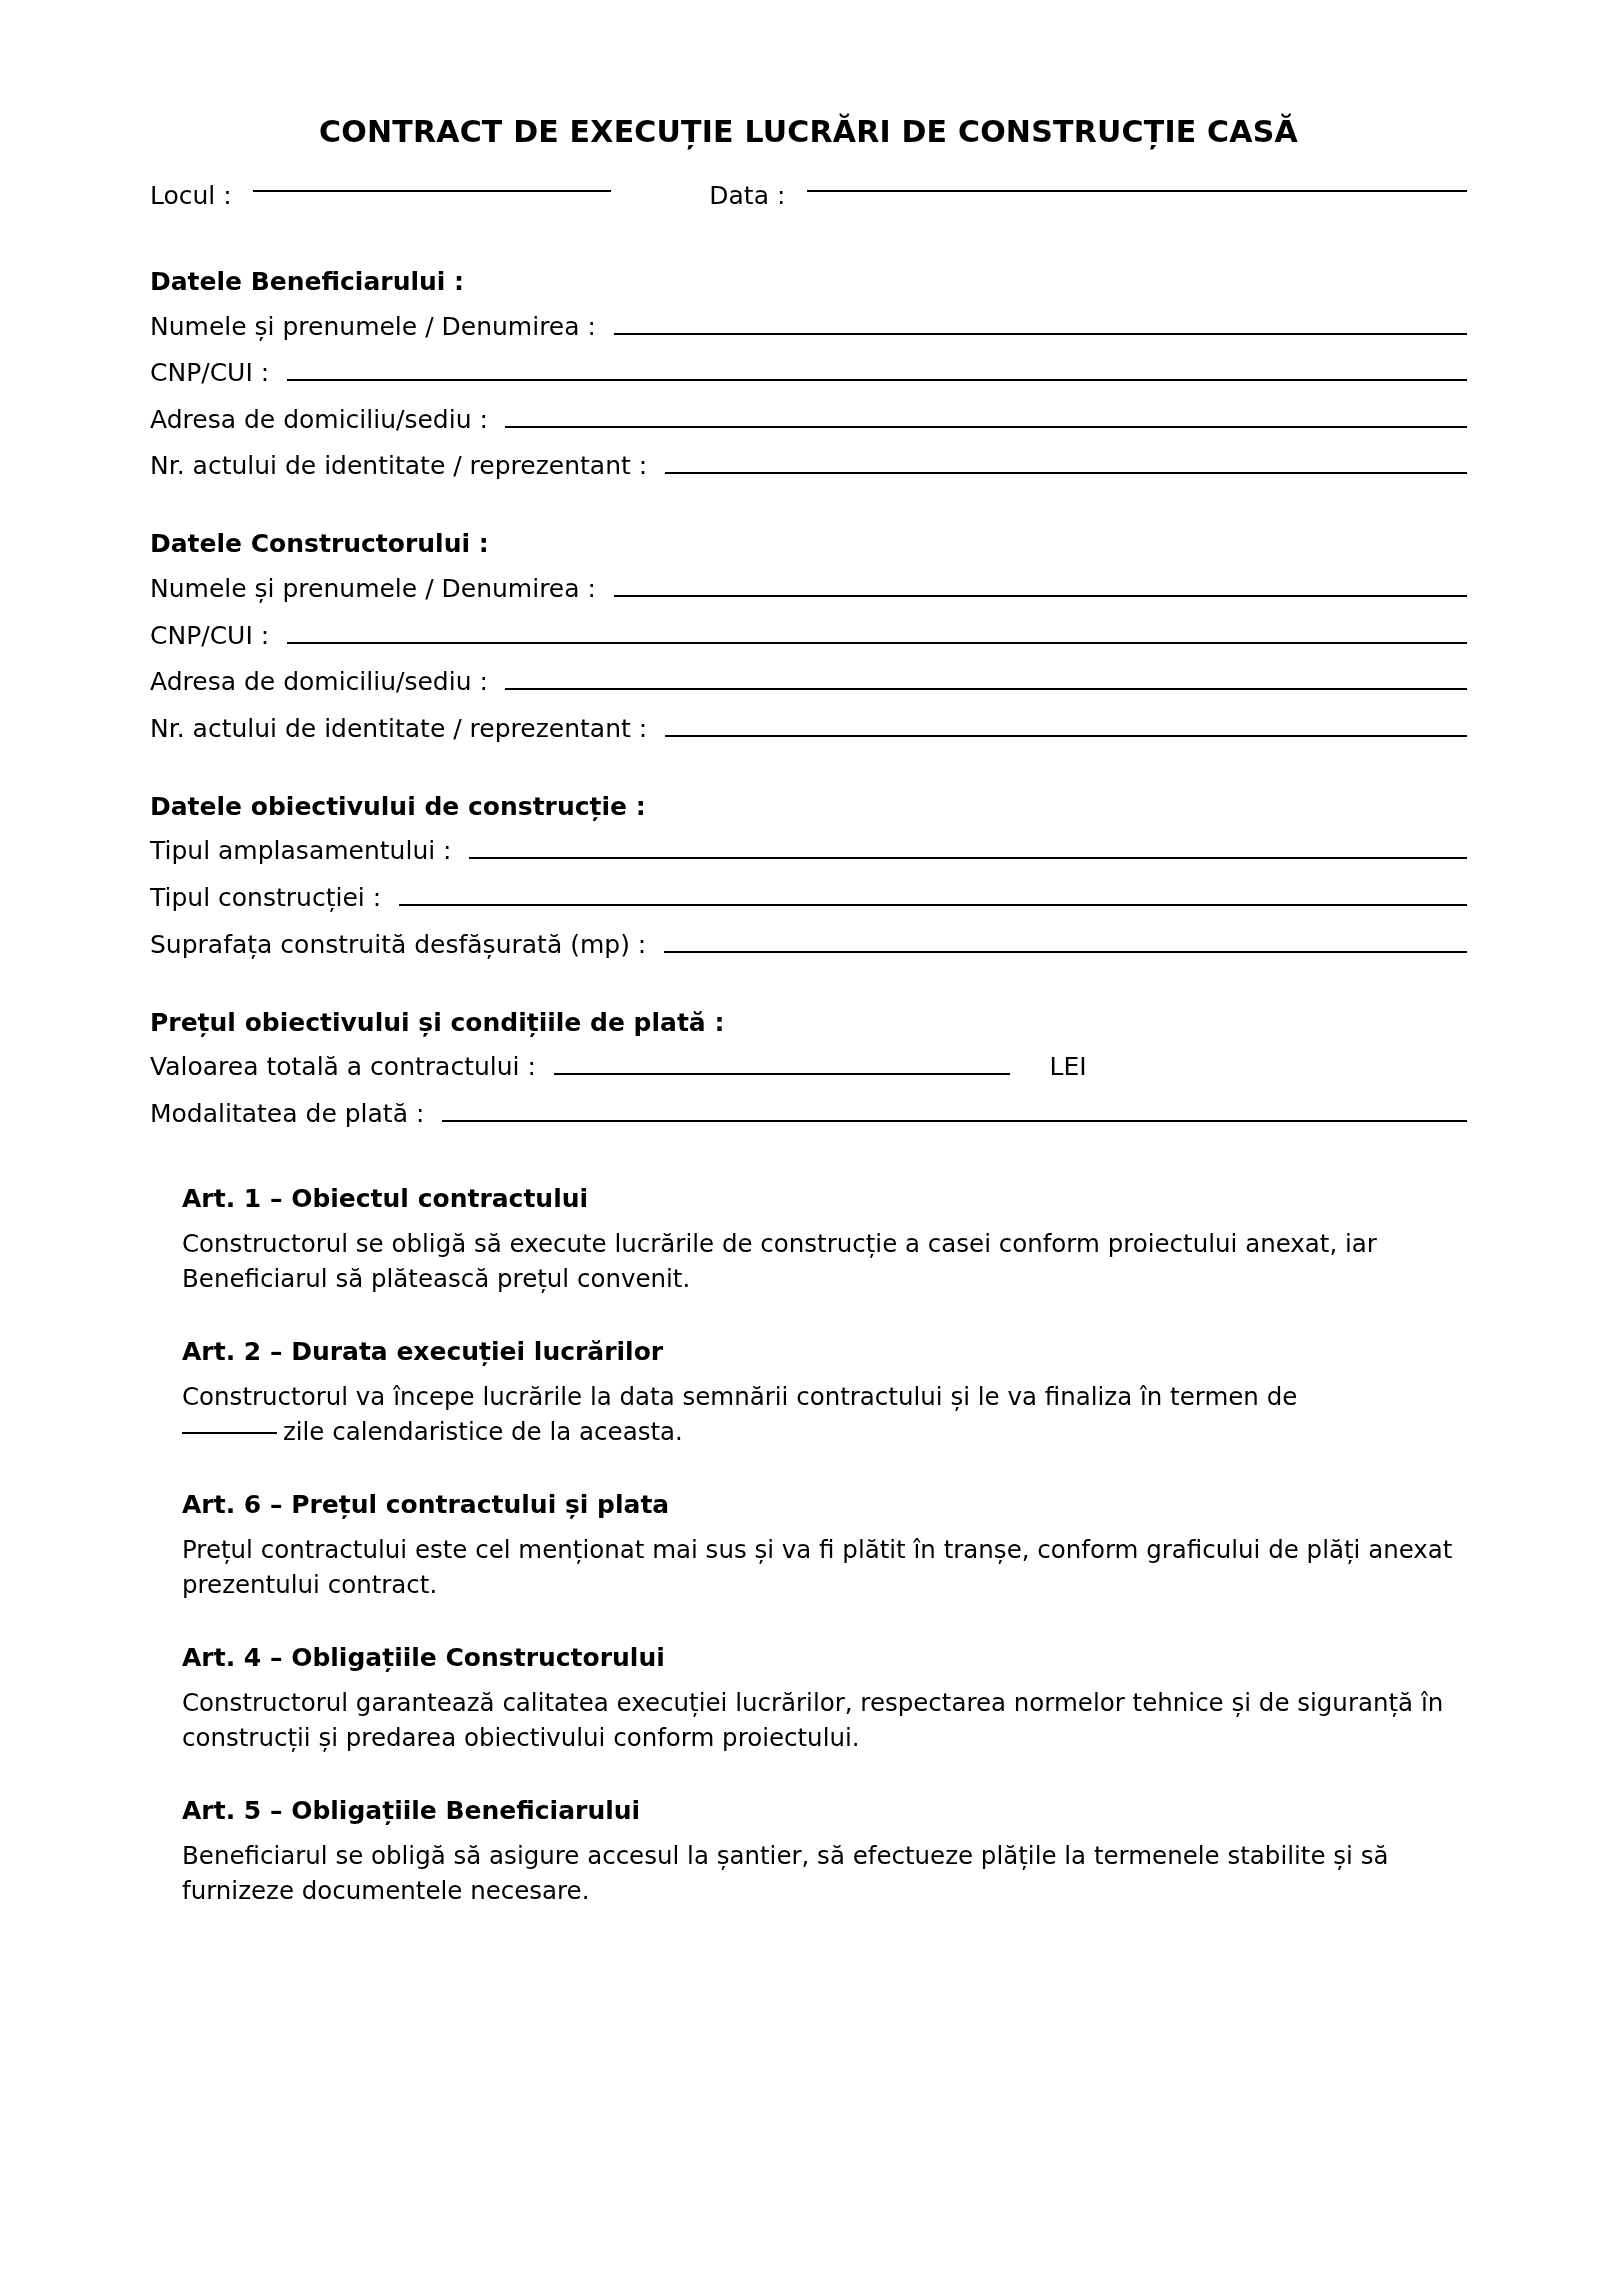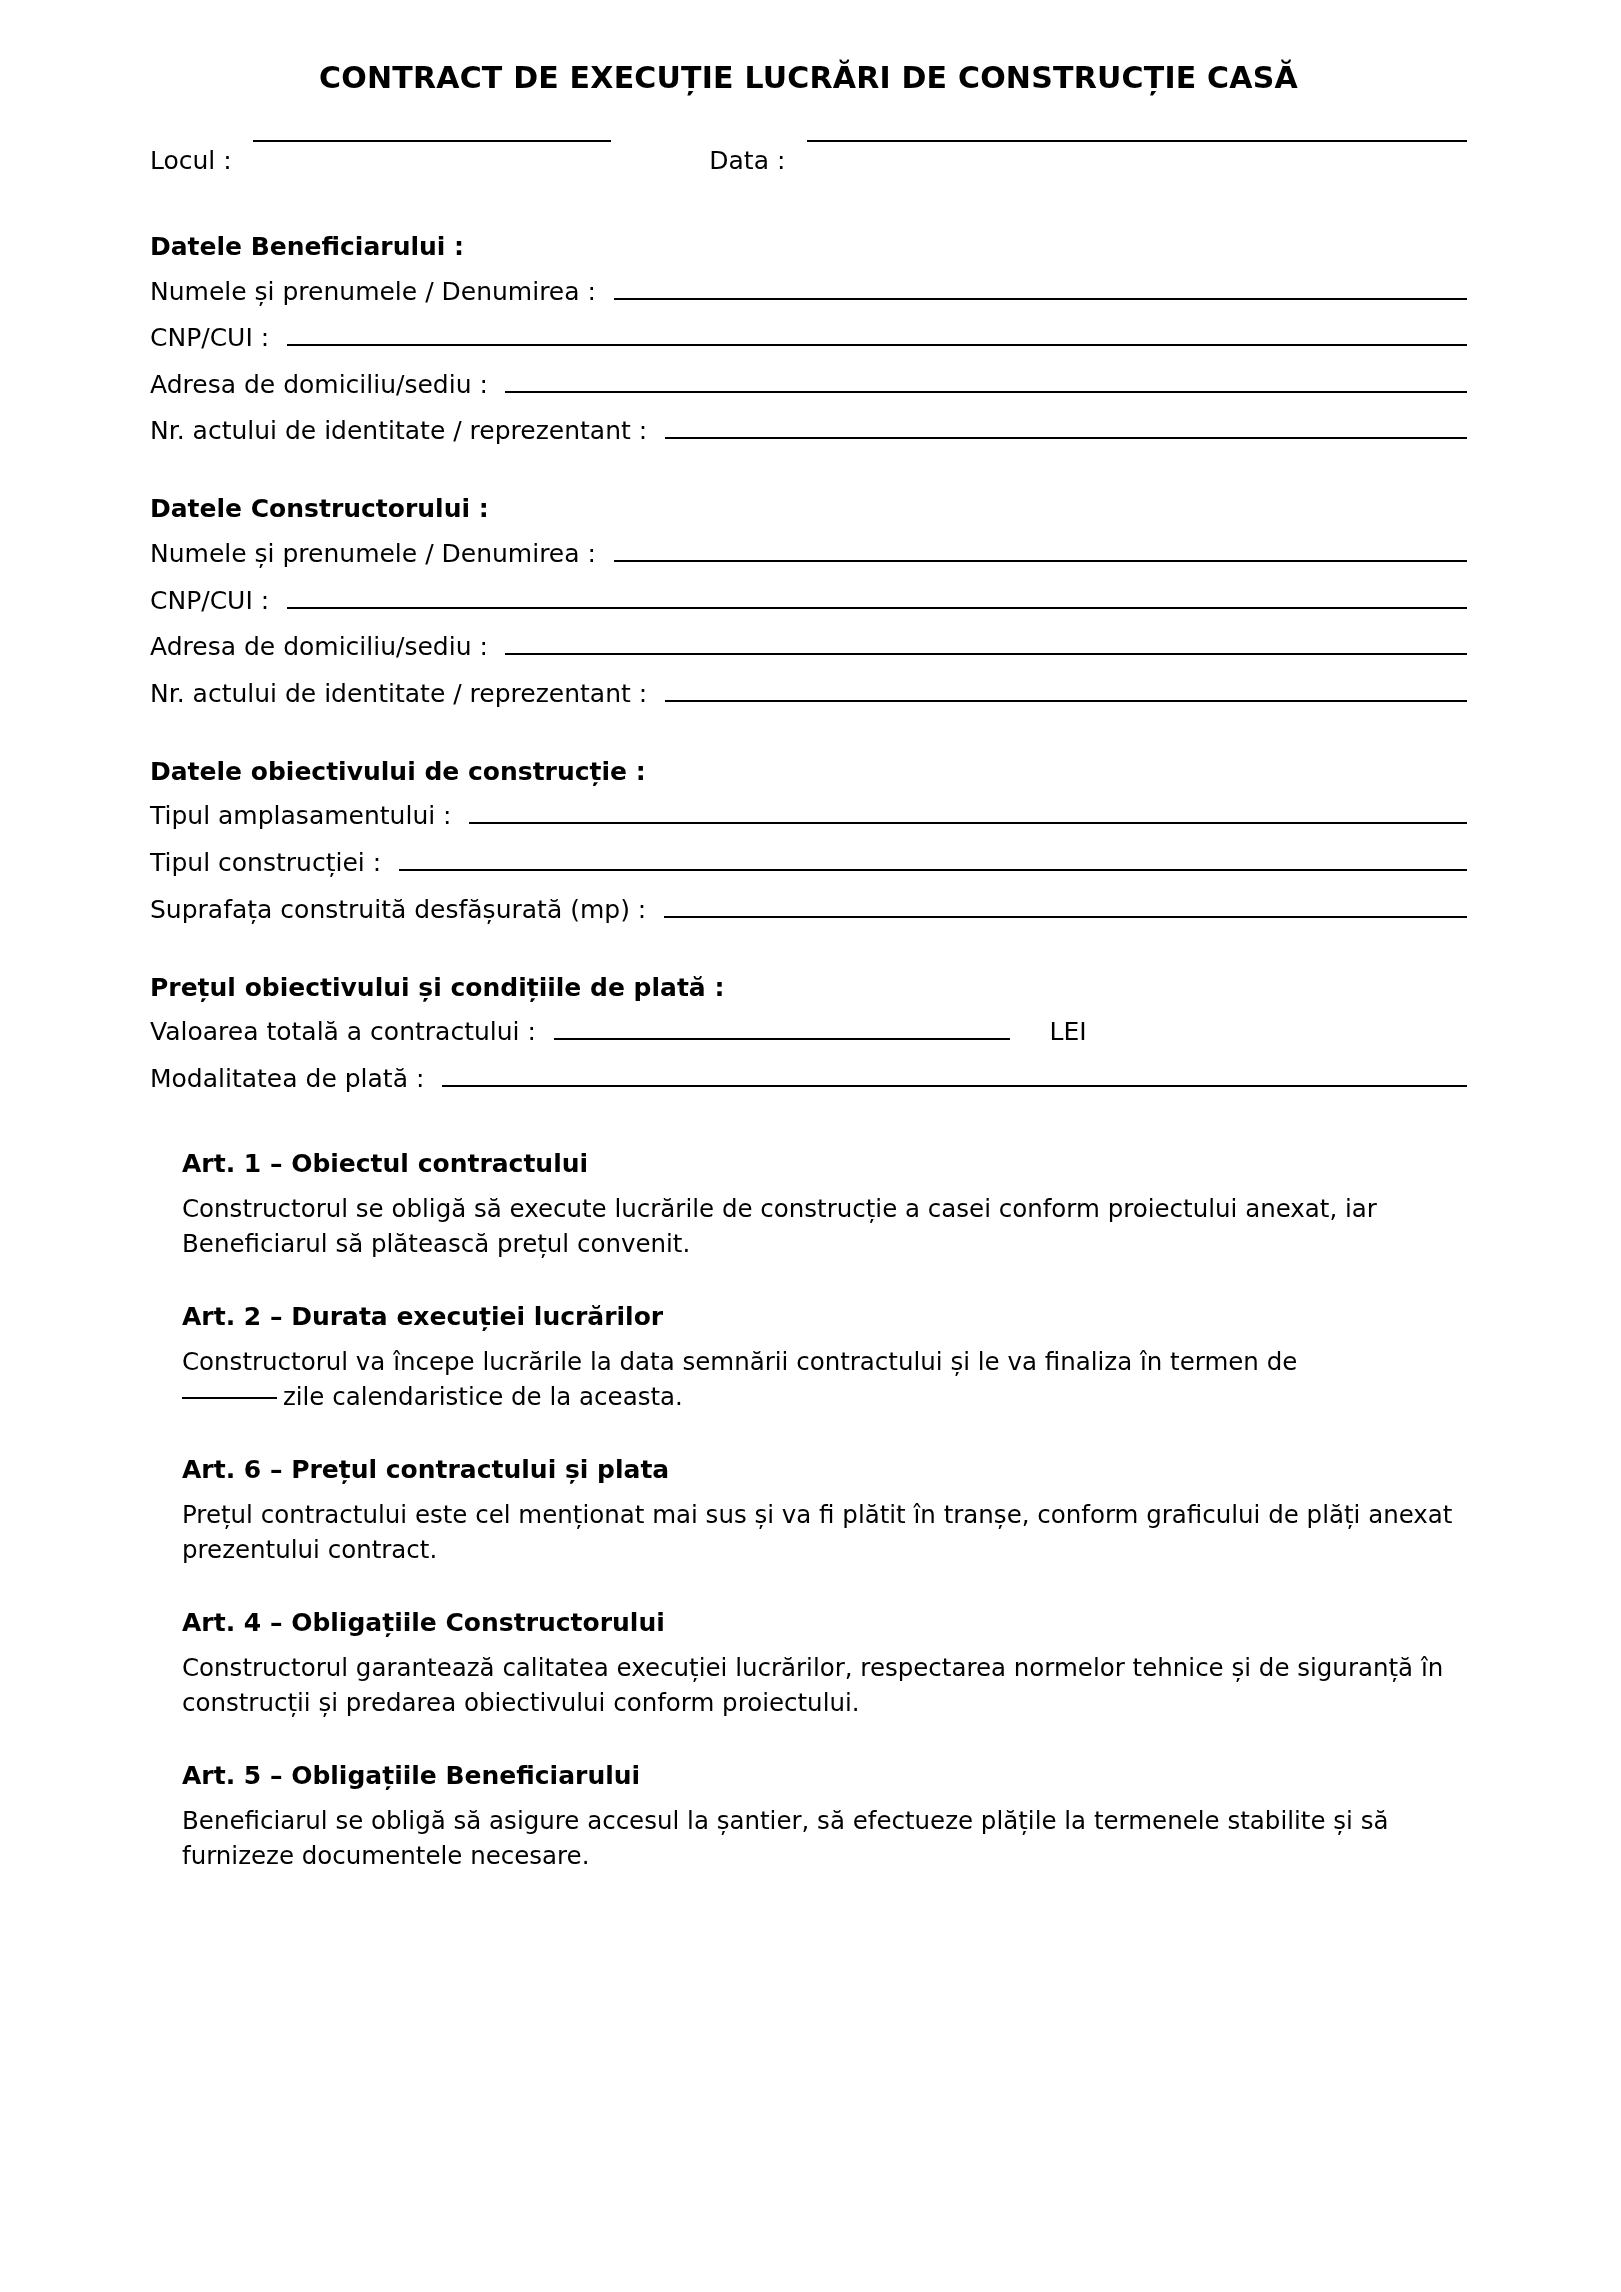--- a/index.html
+++ b/index.html
@@ -28,21 +28,21 @@
     width: 1317px;
   }
 
   
   .doc-title {
     text-align: center;
     font-size: 30px;
     font-weight: bold;
     letter-spacing: 0.2px;
     margin: 0;
-    padding-top: 60px;
+    padding-top: 114px;
     line-height: 1.2;
   }
 
   
   .field-row {
     display: flex;
     align-items: flex-end;
     font-size: 25px;
     line-height: 1.0;
     margin: 0;
@@ -60,23 +60,23 @@
     position: relative;
     top: -5.9px;
   }
   .rule.fixed-w {
     flex: 0 0 auto;
   }
 
   
   .locdata {
     display: flex;
-    align-items: flex-start;
-    font-size: 25px;
-    margin-top: 50px;
+    align-items: center;
+    font-size: 25px;
+    margin-top: 31px;
   }
   .locdata .rule-loc {
     flex: 0 0 358px;
     border-bottom: 2.9px solid #000000;
     height: 0;
     margin-left: 21.6px;
     position: relative;
     top: -5.9px;
   }
   .locdata .gap {

